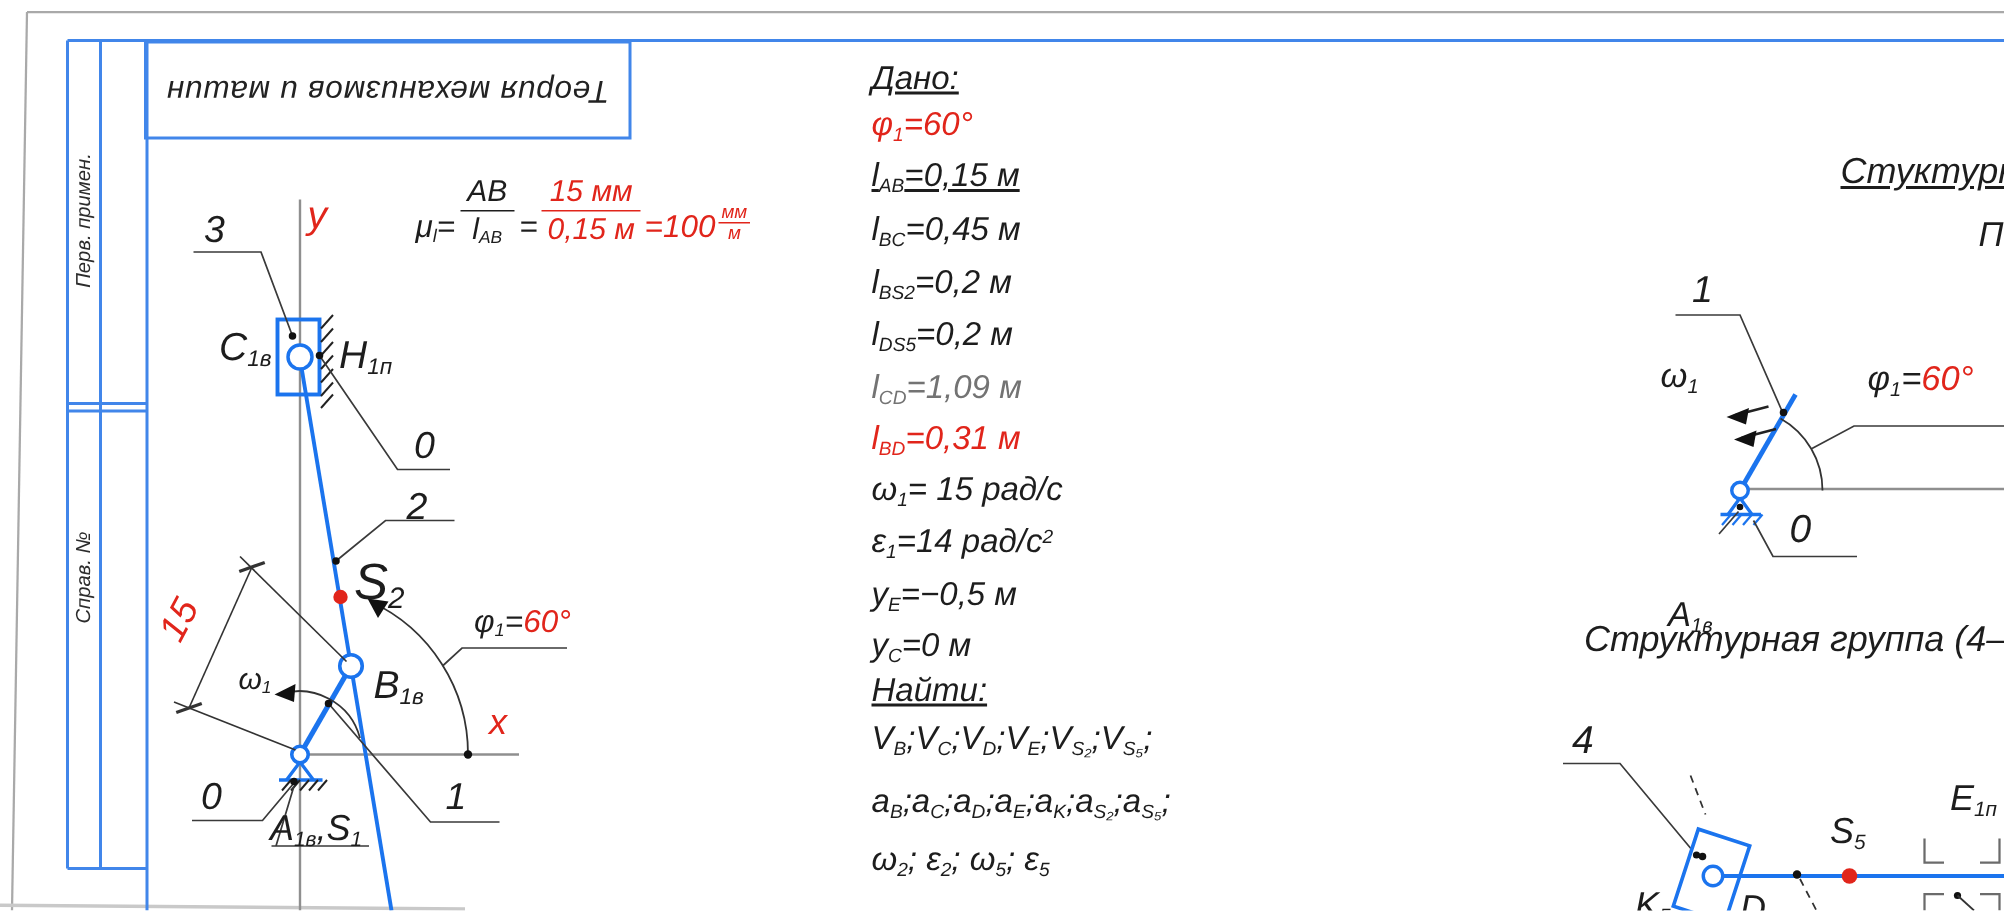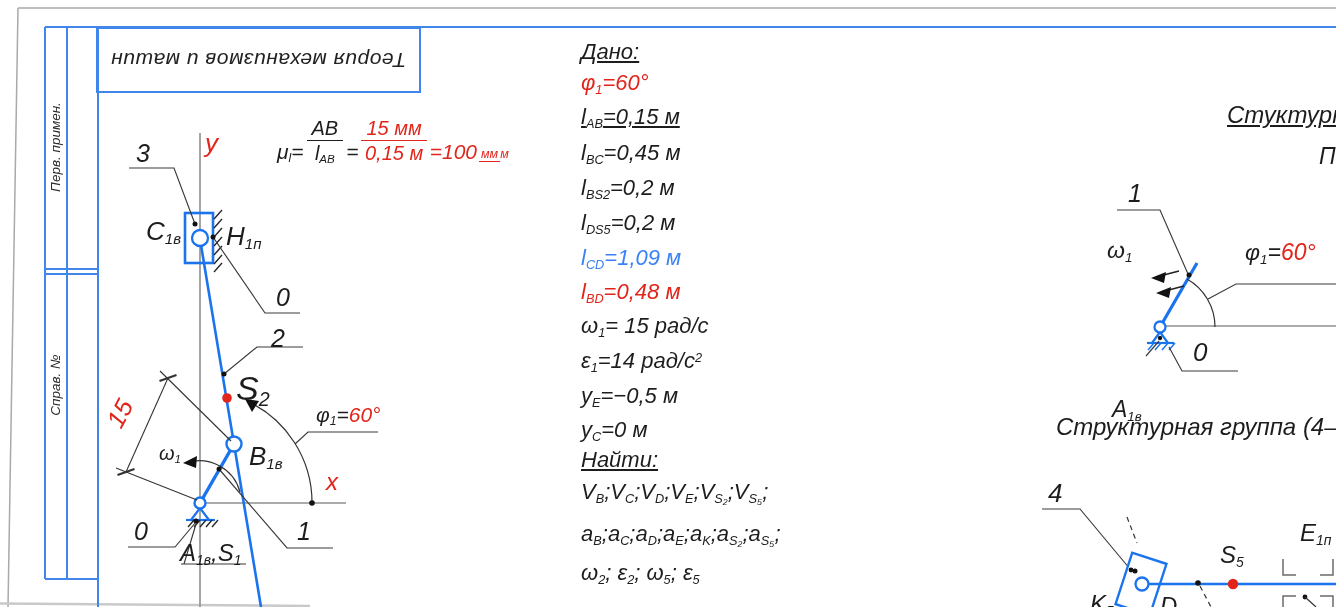--- a/index.html
+++ b/index.html
@@ -22,21 +22,21 @@
   
   #given-block{position:absolute;left:0;top:0;z-index:3}
   .row{position:absolute;left:581px;font-size:22px;white-space:nowrap;line-height:1.1}
   
   .formula{position:absolute;left:277px;top:117px;display:flex;align-items:flex-end;
     font-size:21px;z-index:3;white-space:nowrap}
   .formula .frac{display:inline-flex;flex-direction:column;align-items:center;
     font-size:20px;margin:0 3px;line-height:1.1}
   .formula .frac .ftop{border-bottom:1.8px solid currentColor;padding:0 5px 1px}
   .formula .frac .fbot{padding-top:1px}
-  .formula .unitfrac{display:inline-flex;align-items:center;
+  .formula .unitfrac{display:inline-flex;flex-direction:column;align-items:center;
     font-size:12.5px;line-height:1.05;margin-left:2px;transform:translateY(-2px)}
   .formula .unitfrac .utop{border-bottom:1.4px solid currentColor;padding:0 2px}
   .red{color:#e1251b}
   .ink{color:#1d1d1d}
   
   .heading-structural{position:absolute;left:1227px;top:101px;font-size:24px;z-index:3;
     text-decoration:underline;white-space:nowrap}
   .heading-primary{position:absolute;left:1319px;top:143px;font-size:23px;z-index:3;white-space:nowrap}
   .heading-group{position:absolute;left:1056px;top:413px;font-size:24px;z-index:3;white-space:nowrap}
 </style>
@@ -224,22 +224,22 @@
 <div class="heading-primary">Первичный механизм</div>
 <div class="heading-group">Структурная группа (4–5)</div>
 
 <div id="given-block">
     <div class="row u" style="top: 40px;"><span>Дано:</span></div>
     <div class="row" style="top: 71px; color: rgb(225, 37, 27);"><span>φ</span><span class="sub">1</span><span>=60°</span></div>
     <div class="row" style="top: 105px; text-decoration: underline;"><span>l</span><span class="sub">AB</span><span>=0,15 м</span></div>
     <div class="row" style="top: 141px;"><span>l</span><span class="sub">BC</span><span>=0,45 м</span></div>
     <div class="row" style="top: 176px;"><span>l</span><span class="sub">BS2</span><span>=0,2 м</span></div>
     <div class="row" style="top: 211px;"><span>l</span><span class="sub">DS5</span><span>=0,2 м</span></div>
-    <div class="row" style="top: 246px; color: #3b82f6;"><span>l</span><span class="sub">CD</span><span>=1,09 м</span></div>
-    <div class="row" style="top: 280px; color: rgb(225, 37, 27);"><span>l</span><span class="sub">BD</span><span>=0,48 м</span></div>
+    <div class="row" style="top: 246px; color: #737373;"><span>l</span><span class="sub">CD</span><span>=1,09 м</span></div>
+    <div class="row" style="top: 280px; color: rgb(225, 37, 27);"><span>l</span><span class="sub">BD</span><span>=0,31 м</span></div>
     <div class="row" style="top: 314px;"><span>ω</span><span class="sub">1</span><span>= 15 рад/с</span></div>
     <div class="row" style="top: 349px;"><span>ε</span><span class="sub">1</span><span>=14 рад/с</span><span class="sup">2</span></div>
     <div class="row" style="top: 384px;"><span>y</span><span class="sub">E</span><span>=−0,5 м</span></div>
     <div class="row" style="top: 418px;"><span>y</span><span class="sub">C</span><span>=0 м</span></div>
     <div class="row u" style="top: 448px;"><span>Найти:</span></div>
     <div class="row" style="top: 480px;"><span>V</span><span class="sub">B</span><span>;V</span><span class="sub">C</span><span>;V</span><span class="sub">D</span><span>;V</span><span class="sub">E</span><span>;V</span><span class="sub">S₂</span><span>;V</span><span class="sub">S₅</span><span>;</span></div>
     <div class="row" style="top: 522px;"><span>a</span><span class="sub">B</span><span>;a</span><span class="sub">C</span><span>;a</span><span class="sub">D</span><span>;a</span><span class="sub">E</span><span>;a</span><span class="sub">K</span><span>;a</span><span class="sub">S₂</span><span>;a</span><span class="sub">S₅</span><span>;</span></div>
     <div class="row" style="top: 561px;"><span>ω</span><span class="sub">2</span><span>; ε</span><span class="sub">2</span><span>; ω</span><span class="sub">5</span><span>; ε</span><span class="sub">5</span></div>
   </div>
 <div id="labels-layer">

